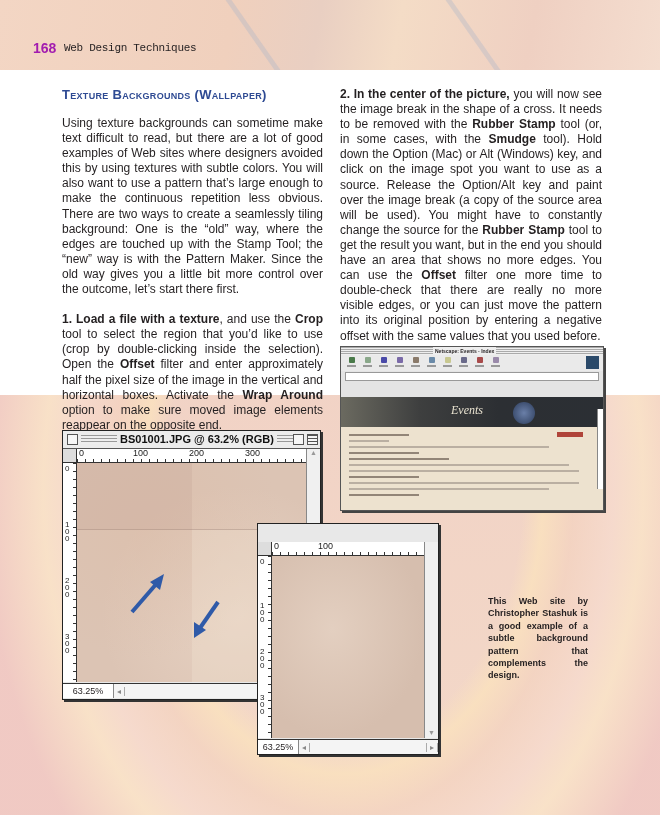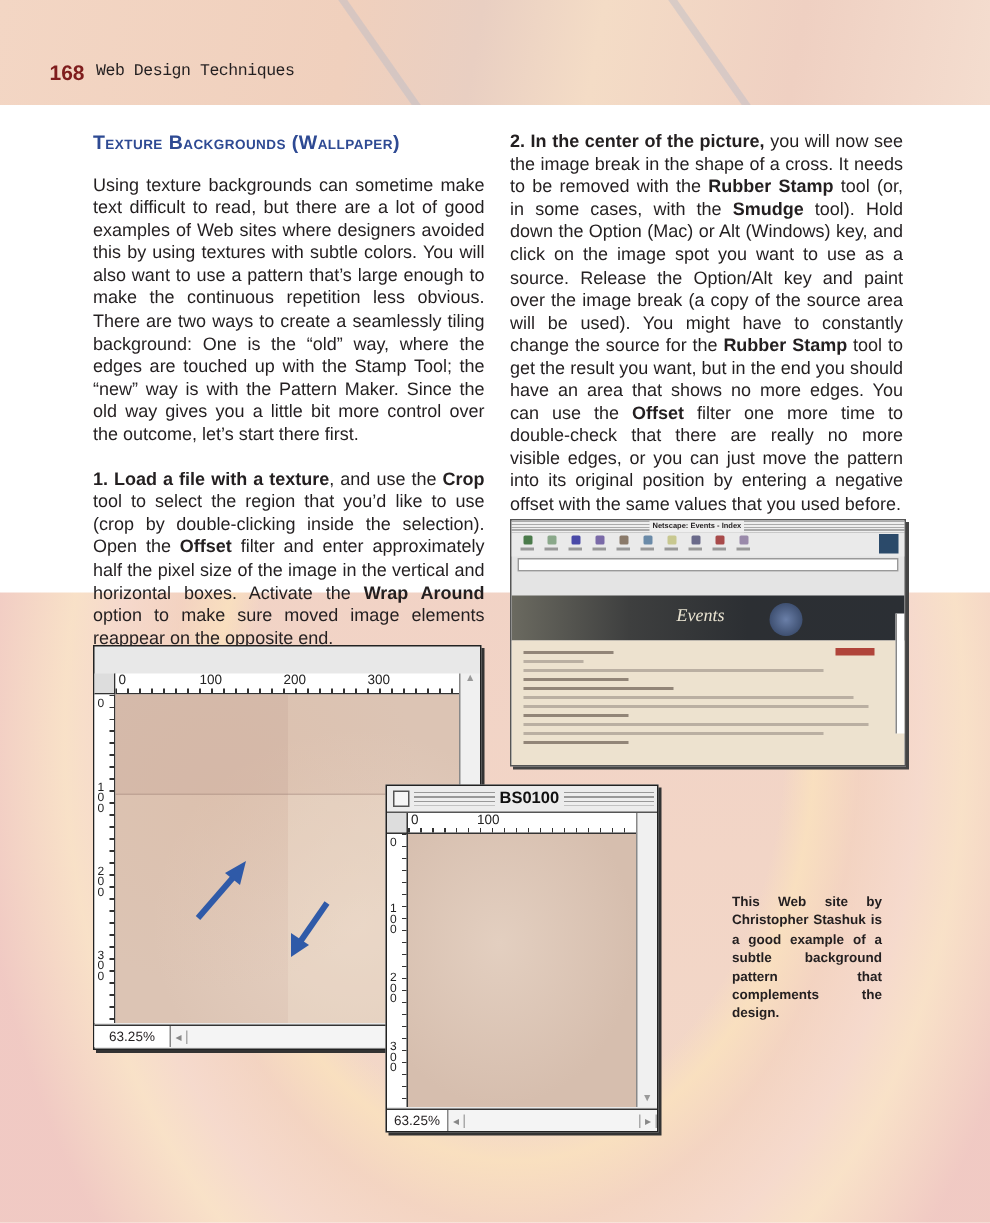--- a/index.html
+++ b/index.html
@@ -4,21 +4,21 @@
 <style>
   html,body{margin:0;padding:0;}
   body{width:660px;height:815px;position:relative;overflow:hidden;
     font-family:"Liberation Sans",sans-serif;color:#231f20;
     background:
       radial-gradient(ellipse at 52% 60%, rgba(255,240,210,0.0) 0, rgba(255,240,210,0) 180px, rgba(250,225,190,0.85) 200px, rgba(244,210,190,0.6) 230px, rgba(246,218,205,0.9) 270px, rgba(250,228,200,0.8) 300px, rgba(240,200,195,0.9) 360px),
       linear-gradient(180deg,#f4dccb 0%,#f1d2c5 40%,#f3d8c8 100%);}
   .header-band{position:absolute;left:0;top:0;width:660px;height:70px;
     background:linear-gradient(100deg,#f3d6c4 0%,#f0d0bd 35%,#e9cfc2 48%,#f4dcc6 60%,#efd0c2 80%,#f4ddcf 100%);}
   .header-band .streak{position:absolute;top:0;height:70px;width:6px;background:rgba(170,180,200,0.35);transform:skewX(35deg);}
-  .page-num{position:absolute;left:33px;top:40px;font-weight:bold;font-size:14px;color:#7f1d1d;}
+  .page-num{position:absolute;left:33px;top:40px;font-weight:bold;font-size:14px;color:#a21caf;}
   .running-head{position:absolute;left:64px;top:42px;font-size:11px;color:#231f20;font-family:Liberation Mono, monospace;letter-spacing:-0.3px;}
   .white-panel{position:absolute;left:0;top:70px;width:660px;height:325px;background:#fff;}
   .heading{position:absolute;left:62px;top:87px;font-weight:bold;font-size:13px;color:#2e4a93;font-variant:small-caps;letter-spacing:0.3px;}
   .col{position:absolute;font-size:12px;line-height:15.1px;text-align:justify;color:#231f20;}
   .col p{margin:0;}
   .col b{font-weight:bold;}
   .col-left{left:62px;top:116px;width:261px;}
   .col-right{left:340px;top:87px;width:262px;}
   .gap{height:15px;}
   
@@ -83,20 +83,27 @@
   <p>Using texture backgrounds can sometime make text difficult to read, but there are a lot of good examples of Web sites where designers avoided this by using textures with subtle colors. You will also want to use a pattern that’s large enough to make the continuous repetition less obvious. There are two ways to create a seamlessly tiling background: One is the “old” way, where the edges are touched up with the Stamp Tool; the “new” way is with the Pattern Maker. Since the old way gives you a little bit more control over the outcome, let’s start there first.</p>
   <div class="gap"></div>
   <p><b>1. Load a file with a texture</b><span>, and use the </span><b>Crop</b><span> tool to select the region that you’d like to use (crop by double-clicking inside the selection). Open the </span><b>Offset</b><span> filter and enter approximately half the pixel size of the image in the vertical and horizontal boxes. Activate the </span><b>Wrap Around</b><span> option to make sure moved image elements reappear on the opposite end.</span></p>
 </div>
 
 <div class="col col-right">
   <p><b>2. In the center of the picture,</b><span> you will now see the image break in the shape of a cross. It needs to be removed with the </span><b>Rubber Stamp</b><span> tool (or, in some cases, with the </span><b>Smudge</b><span> tool). Hold down the Option (Mac) or Alt (Windows) key, and click on the image spot you want to use as a source. Release the Option/Alt key and paint over the image break (a copy of the source area will be used). You might have to constantly change the source for the </span><b>Rubber Stamp</b><span> tool to get the result you want, but in the end you should have an area that shows no more edges. You can use the </span><b>Offset</b><span> filter one more time to double-check that there are really no more visible edges, or you can just move the pattern into its original position by entering a negative offset with the same values that you used before.</span></p>
 </div>
 
 <div class="ps-win" style="left:62px;top:430px;width:257px;height:268px;">
+  <div class="ps-title">
+    <div class="box" style="left:4px;"></div>
+    <div class="stripes" style="left:18px;width:218px;"></div>
+    <div class="title-text" style="left:54px;top:2px;">BS01001.JPG @ 63.2% (RGB)</div>
+    <div class="box" style="left:230px;"></div>
+    <div class="box" style="left:244px;background:repeating-linear-gradient(180deg,#555 0 1px,#f6f6f6 1px 3px);"></div>
+  </div>
   <div class="ps-corner" style="left:0;top:18px;"></div>
   <div class="ps-ruler-h" style="left:14px;top:18px;width:229px;">
     <span class="ruler-label" style="left:2px;top:0;">0</span>
     <span class="ruler-label" style="left:56px;top:0;">100</span>
     <span class="ruler-label" style="left:112px;top:0;">200</span>
     <span class="ruler-label" style="left:168px;top:0;">300</span>
   </div>
   <div class="ps-ruler-v" style="left:0;top:32px;height:219px;">
     <span class="ruler-label-v" style="left:2px;top:2px;">0</span>
     <span class="ruler-label-v" style="left:2px;top:58px;">100</span>
@@ -120,25 +127,20 @@
 <svg class="arrow-icon" style="left:128px;top:572px;" width="40" height="44" viewBox="0 0 40 44">
   <line x1="4" y1="40" x2="30" y2="10" stroke="#2f5aa8" stroke-width="4"></line>
   <polygon points="36,2 22,10 32,18" fill="#2f5aa8"></polygon>
 </svg>
 <svg class="arrow-icon" style="left:190px;top:600px;" width="32" height="40" viewBox="0 0 32 40">
   <line x1="28" y1="2" x2="10" y2="28" stroke="#2f5aa8" stroke-width="4"></line>
   <polygon points="4,38 4,22 16,30" fill="#2f5aa8"></polygon>
 </svg>
 
 <div class="ps-win" style="left:257px;top:523px;width:180px;height:230px;">
-  <div class="ps-title">
-    <div class="box" style="left:4px;"></div>
-    <div class="stripes" style="left:18px;width:160px;"></div>
-    <div class="title-text" style="left:72px;top:2px;">BS0100</div>
-  </div>
   <div class="ps-corner" style="left:0;top:18px;"></div>
   <div class="ps-ruler-h" style="left:14px;top:18px;width:152px;">
     <span class="ruler-label" style="left:2px;top:0;">0</span>
     <span class="ruler-label" style="left:46px;top:0;">100</span>
   </div>
   <div class="ps-ruler-v" style="left:0;top:32px;height:182px;">
     <span class="ruler-label-v" style="left:2px;top:2px;">0</span>
     <span class="ruler-label-v" style="left:2px;top:46px;">100</span>
     <span class="ruler-label-v" style="left:2px;top:92px;">200</span>
     <span class="ruler-label-v" style="left:2px;top:138px;">300</span>

